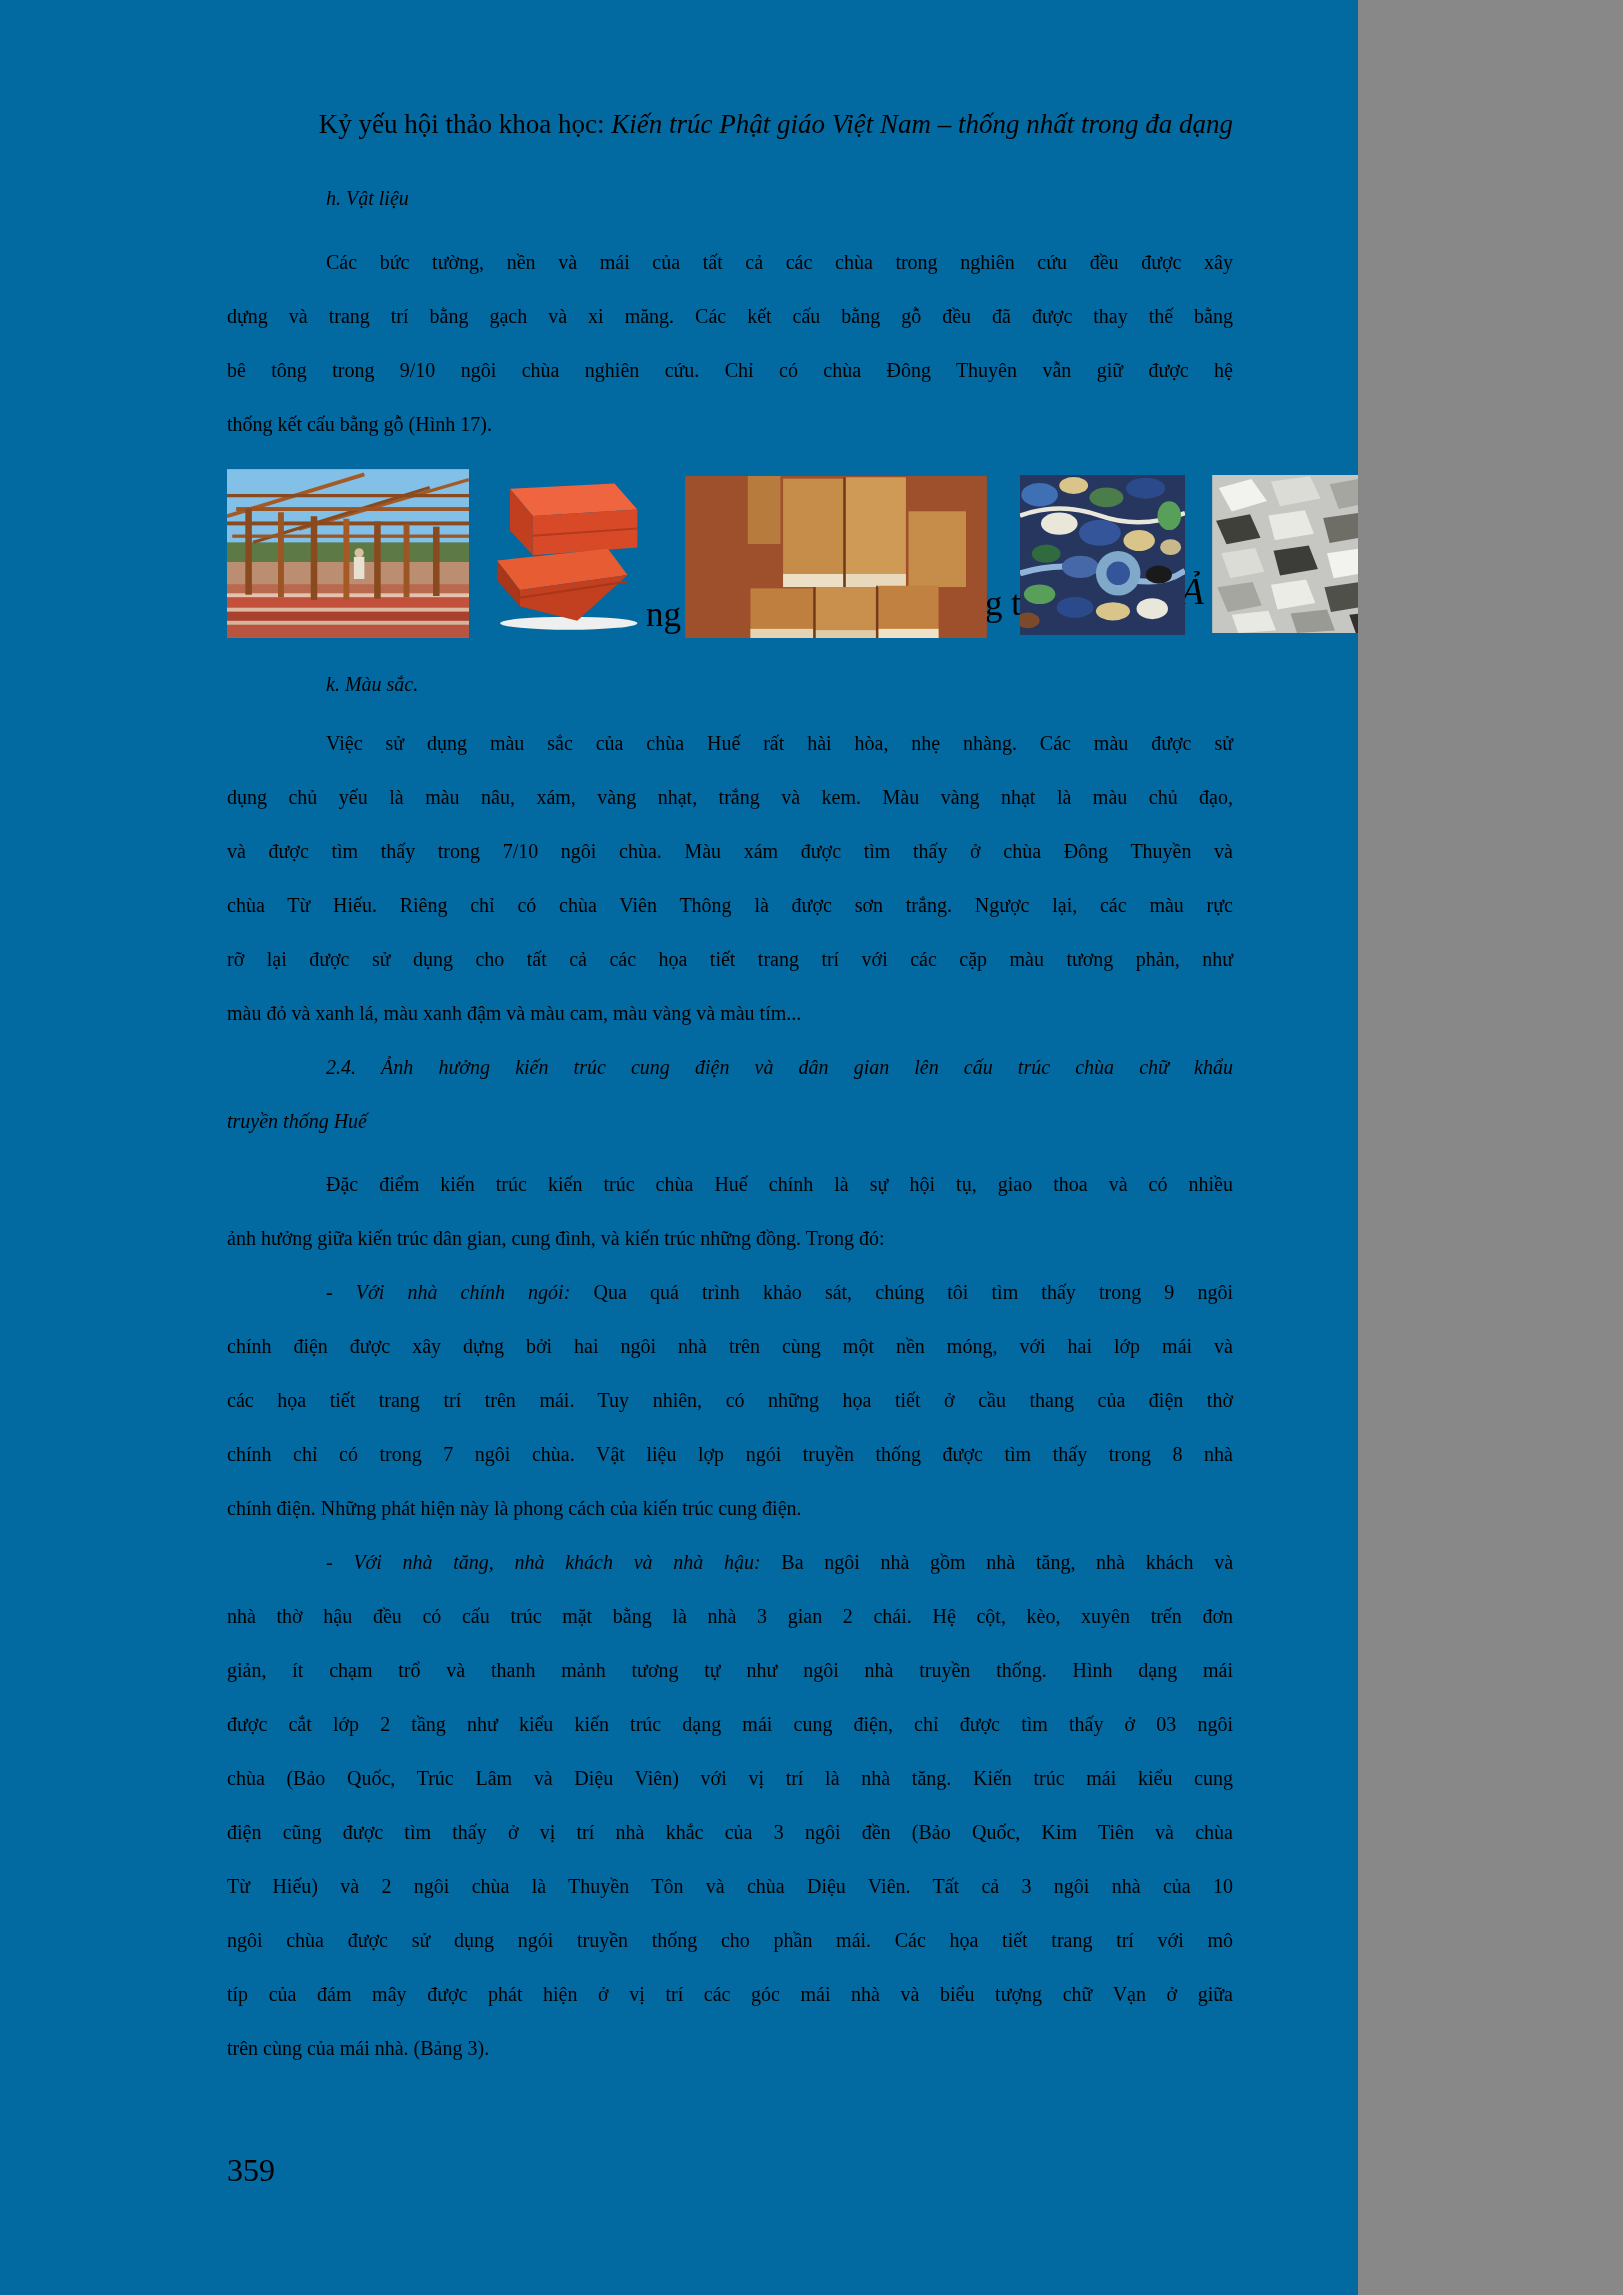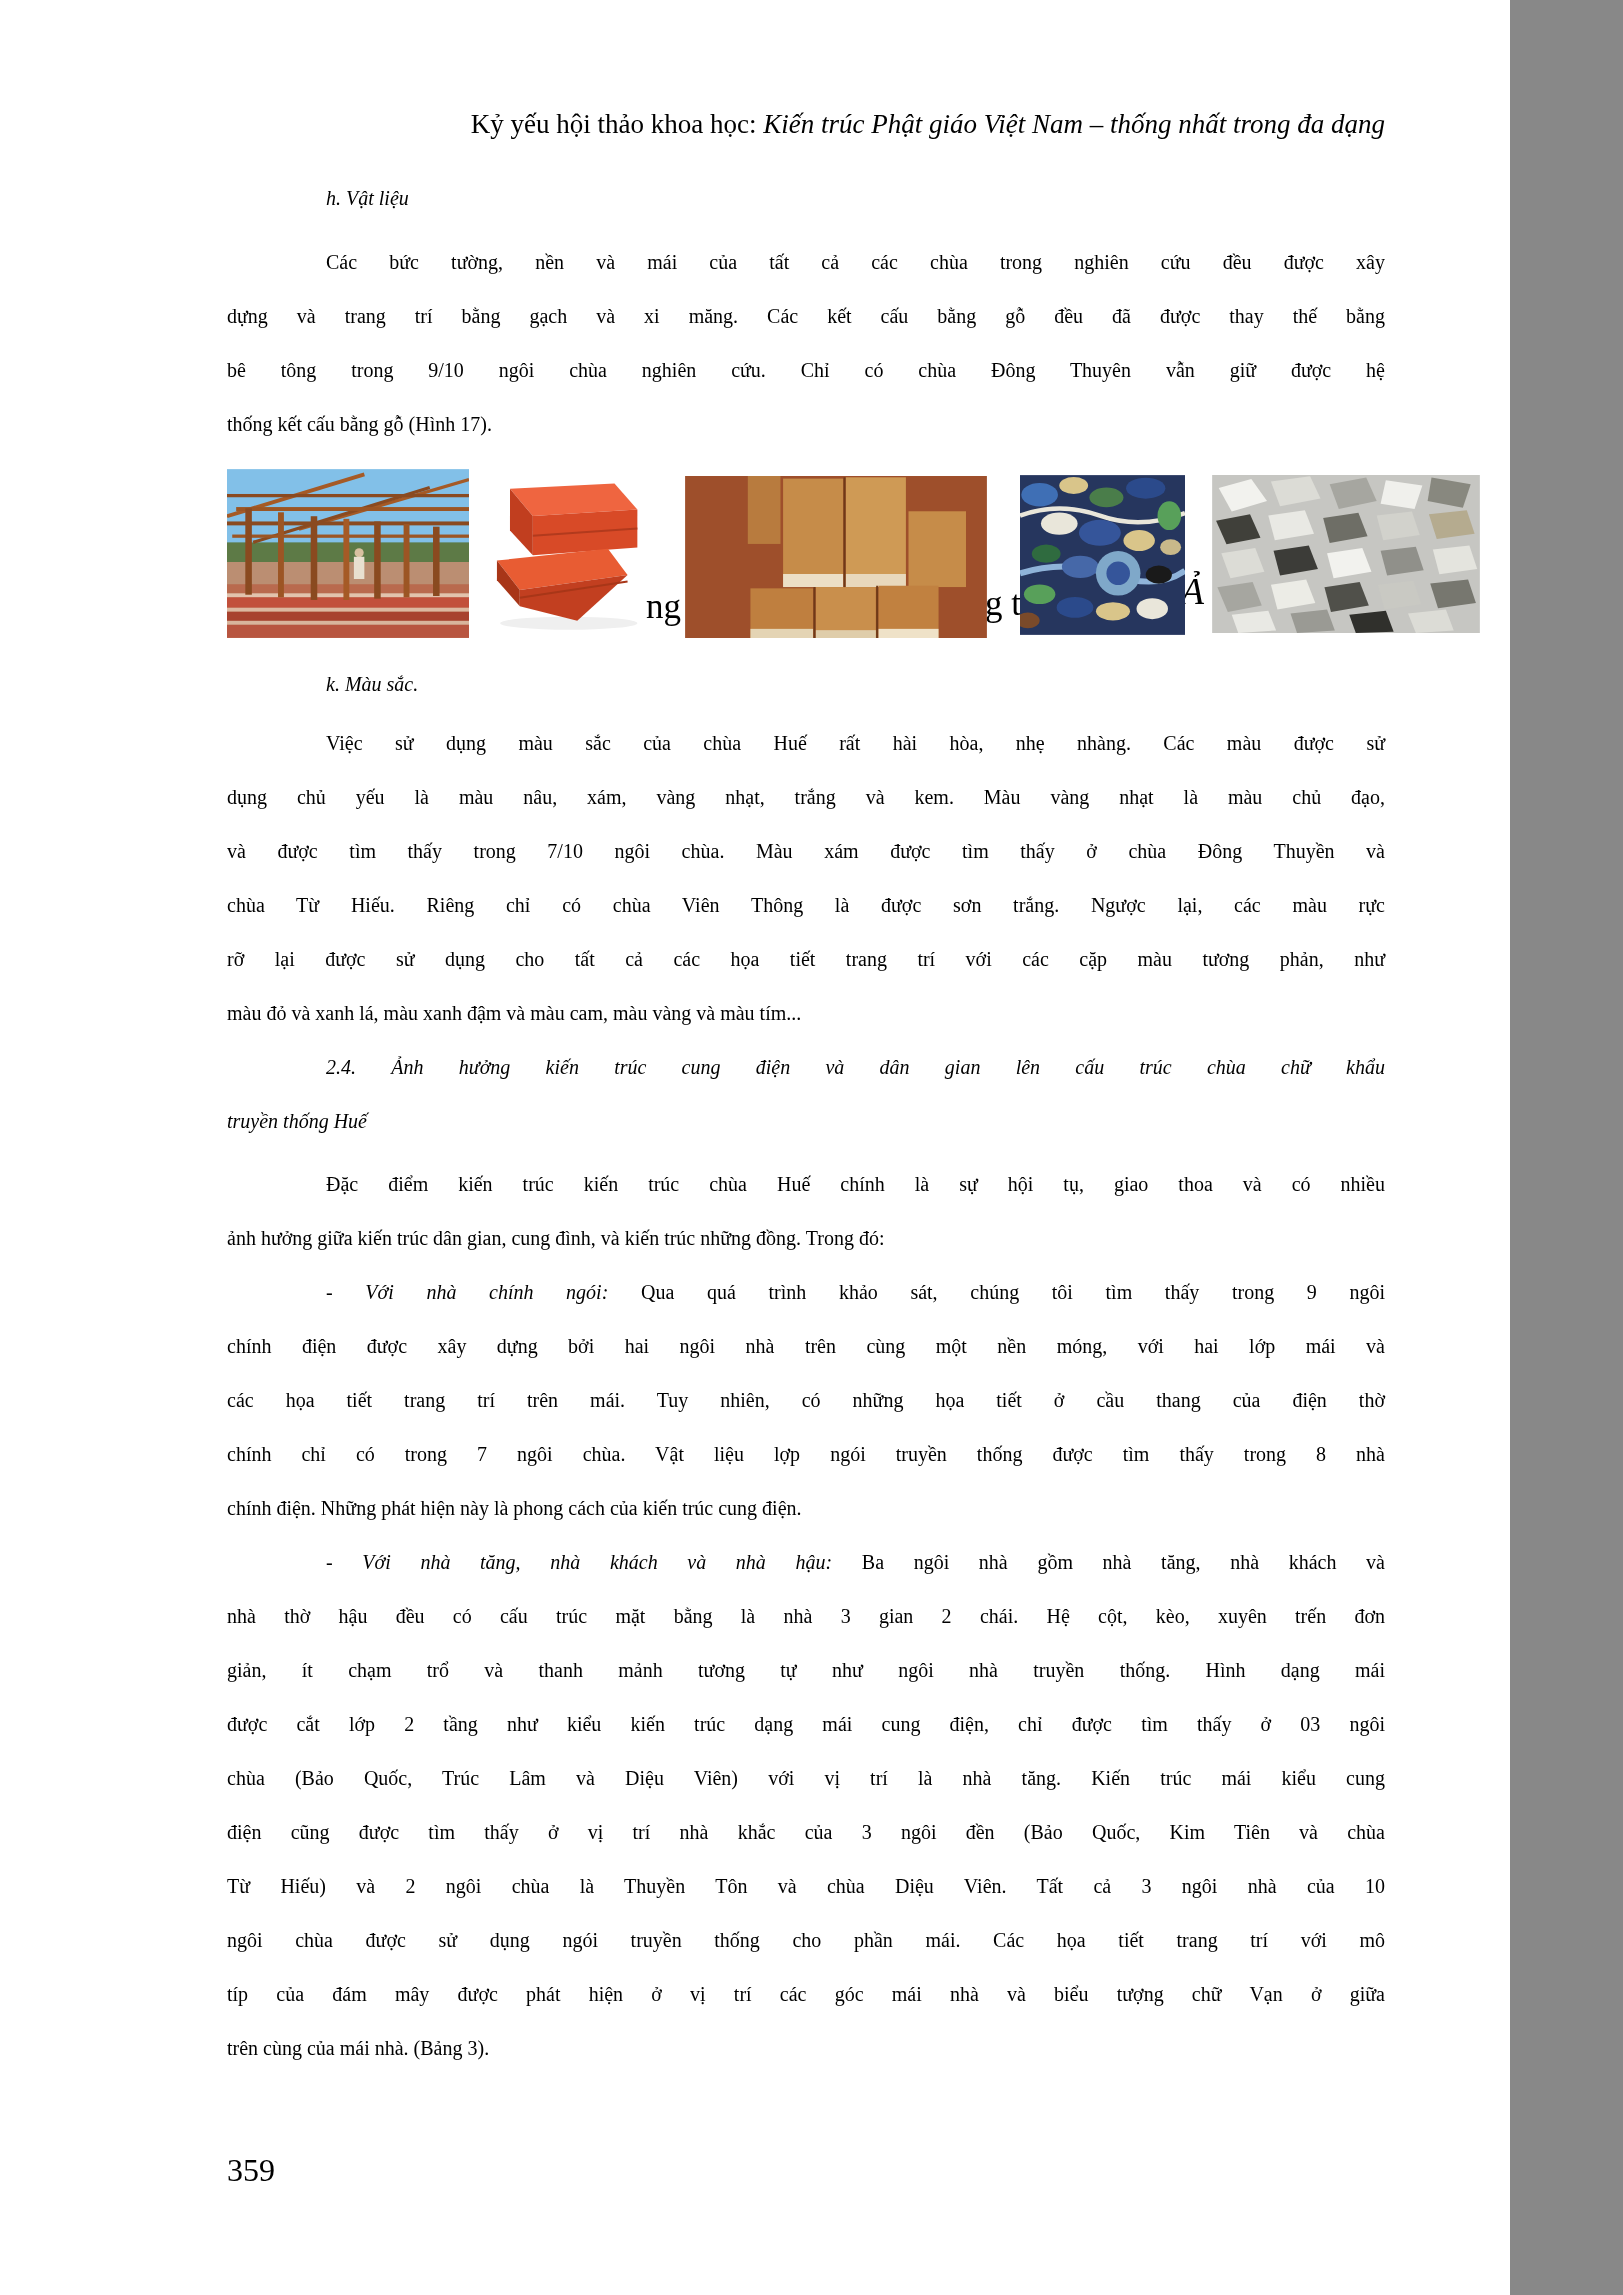--- a/index.html
+++ b/index.html
@@ -1,17 +1,17 @@
 <!DOCTYPE html>
 <html style="font-size:10.5px"><head>
 <meta charset="utf-8">
 <style>
   html,body{margin:0;padding:0;background:#888;}
   .page{
-    width:1510px;height:2295px;background:#ffffff;position:relative;
+    width:1358px;height:2295px;background:#0369a1;position:relative;
     box-sizing:border-box;padding:97px 125px 0 227px;
     font-family:"Liberation Serif","DejaVu Serif",serif;color:#000;
     overflow:hidden;
   }
   .hdr{font-size:27px;line-height:54px;text-align:right;white-space:nowrap;}
   .hdr i{font-style:italic;}
   .line{font-size:20px;line-height:54px;text-align:justify;text-align-last:justify;}
   .line.last{text-align-last:left;}
   .indent{text-indent:99px;}
   .ital{font-style:italic;}
@@ -40,21 +40,21 @@
 
   <div class="p1">
     <div class="line indent">Các bức tường, nền và mái của tất cả các chùa trong nghiên cứu đều được xây</div>
     <div class="line">dựng và trang trí bằng gạch và xi măng. Các kết cấu bằng gỗ đều đã được thay thế bằng</div>
     <div class="line">bê tông trong 9/10 ngôi chùa nghiên cứu. Chỉ có chùa Đông Thuyên vẫn giữ được hệ</div>
     <div class="line last">thống kết cấu bằng gỗ (Hình 17).</div>
   </div>
 
   <div class="figure-strip">
 
-    <span class="frag" style="left:419px;top:118px;">ng</span>
+    <span class="frag" style="left:419px;top:126px;">ng</span>
     <span class="frag" style="left:758px;top:115px;">g tr</span>
     <span class="frag i" style="left:941px;top:103px;">(Ả</span>
 
     <svg class="photo" style="left:0;top:0;" width="242" height="169" viewBox="0 0 370 258">
       <rect width="370" height="150" fill="#82c0e8"></rect>
       <rect y="112" width="370" height="38" fill="#5d7a46"></rect>
       <rect y="142" width="370" height="116" fill="#bb8e72"></rect>
       <rect y="176" width="370" height="14" fill="#b96a4e"></rect>
       <rect y="190" width="370" height="6" fill="#e2c3ad"></rect>
       <rect y="196" width="370" height="16" fill="#c2503b"></rect>

